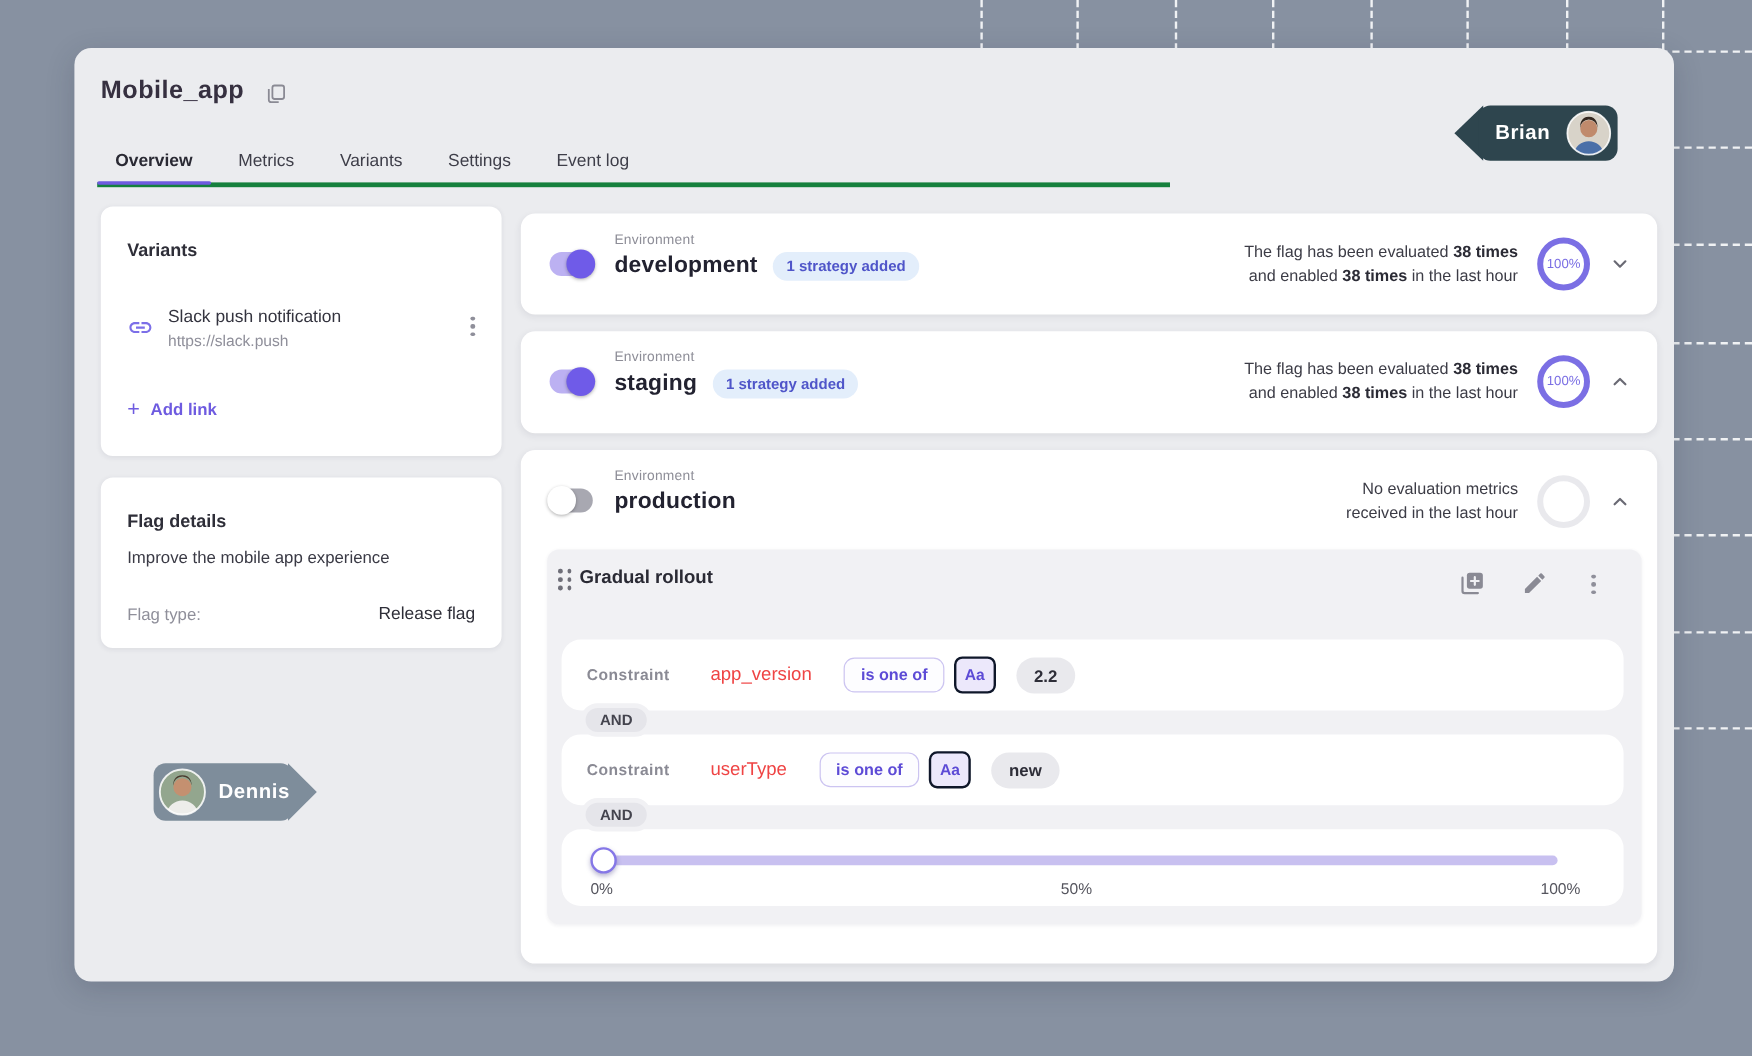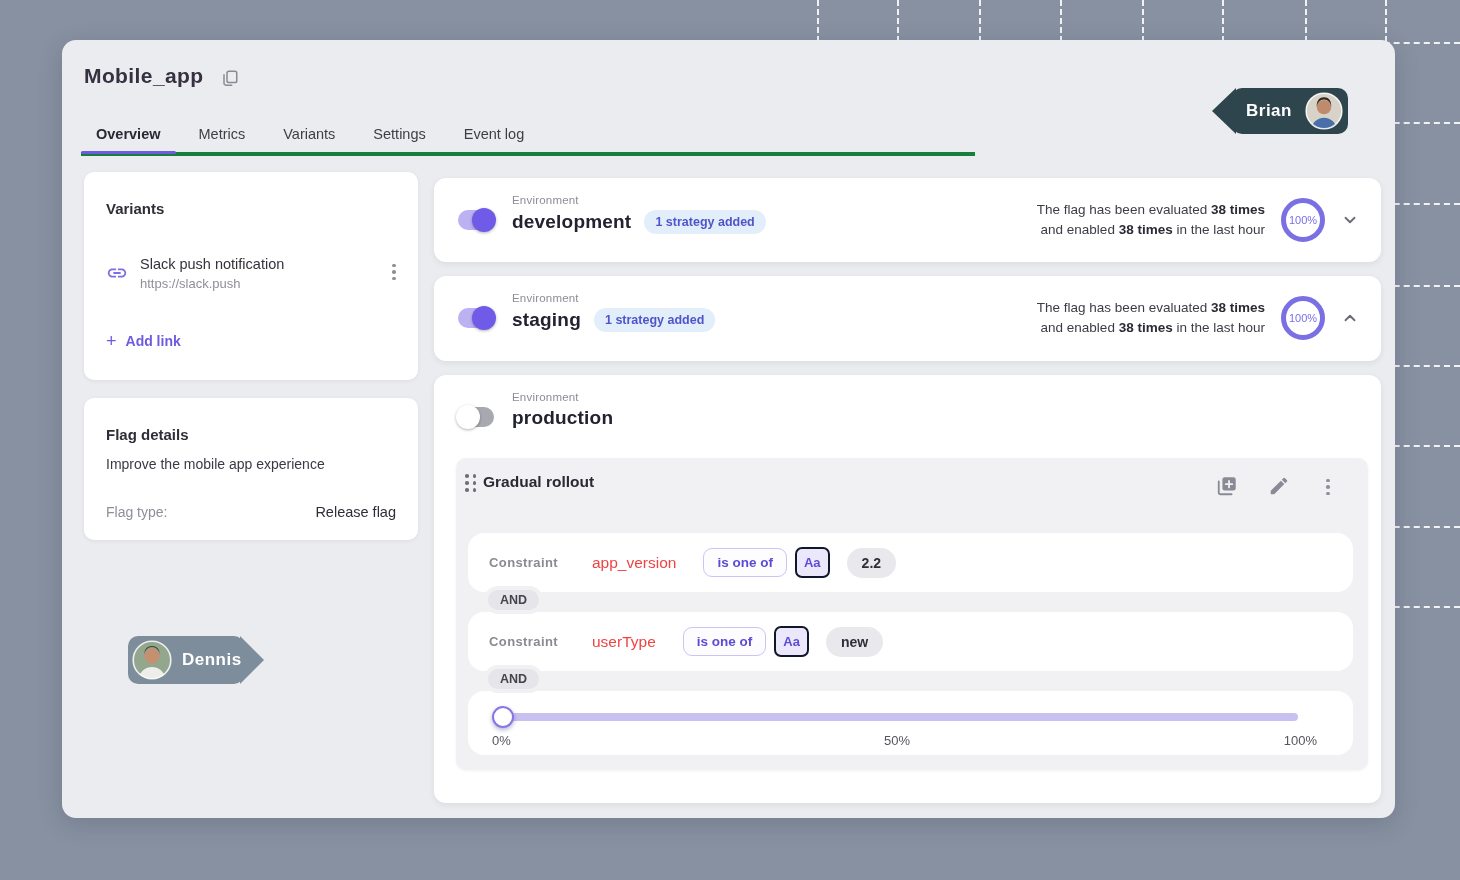--- a/index.html
+++ b/index.html
@@ -279,20 +279,32 @@
     <section class="env-card" id="env-prd">
       <div class="env-header" style="height:85px;">
         <span class="toggle off">
             <span class="tknob"></span>
           </span>
         <div class="env-text">
           <div class="env-label">Environment</div>
           <div class="env-name-row">
             <span class="env-name">production</span>
           </div>
+        </div>
+        <div class="env-right" style="height:85px;">
+          <div class="metrics-text">
+            <div><span>No evaluation metrics</span></div>
+            <div><span>received in the last hour</span></div>
+          </div>
+          <div class="pcircle empty"></div>
+          <span class="chev">
+            <svg viewBox="0 0 24 24" width="18" height="18" fill="none" stroke="#6A6A74" stroke-width="2.4" stroke-linecap="round" stroke-linejoin="round">
+                <polyline points="6,15 12,9 18,15"></polyline>
+              </svg>
+          </span>
         </div>
       </div>
 
       <div id="strategy-panel">
         <span class="drag-handle">
           <i></i>
             <i></i>
             <i></i>
             <i></i>
             <i></i>

